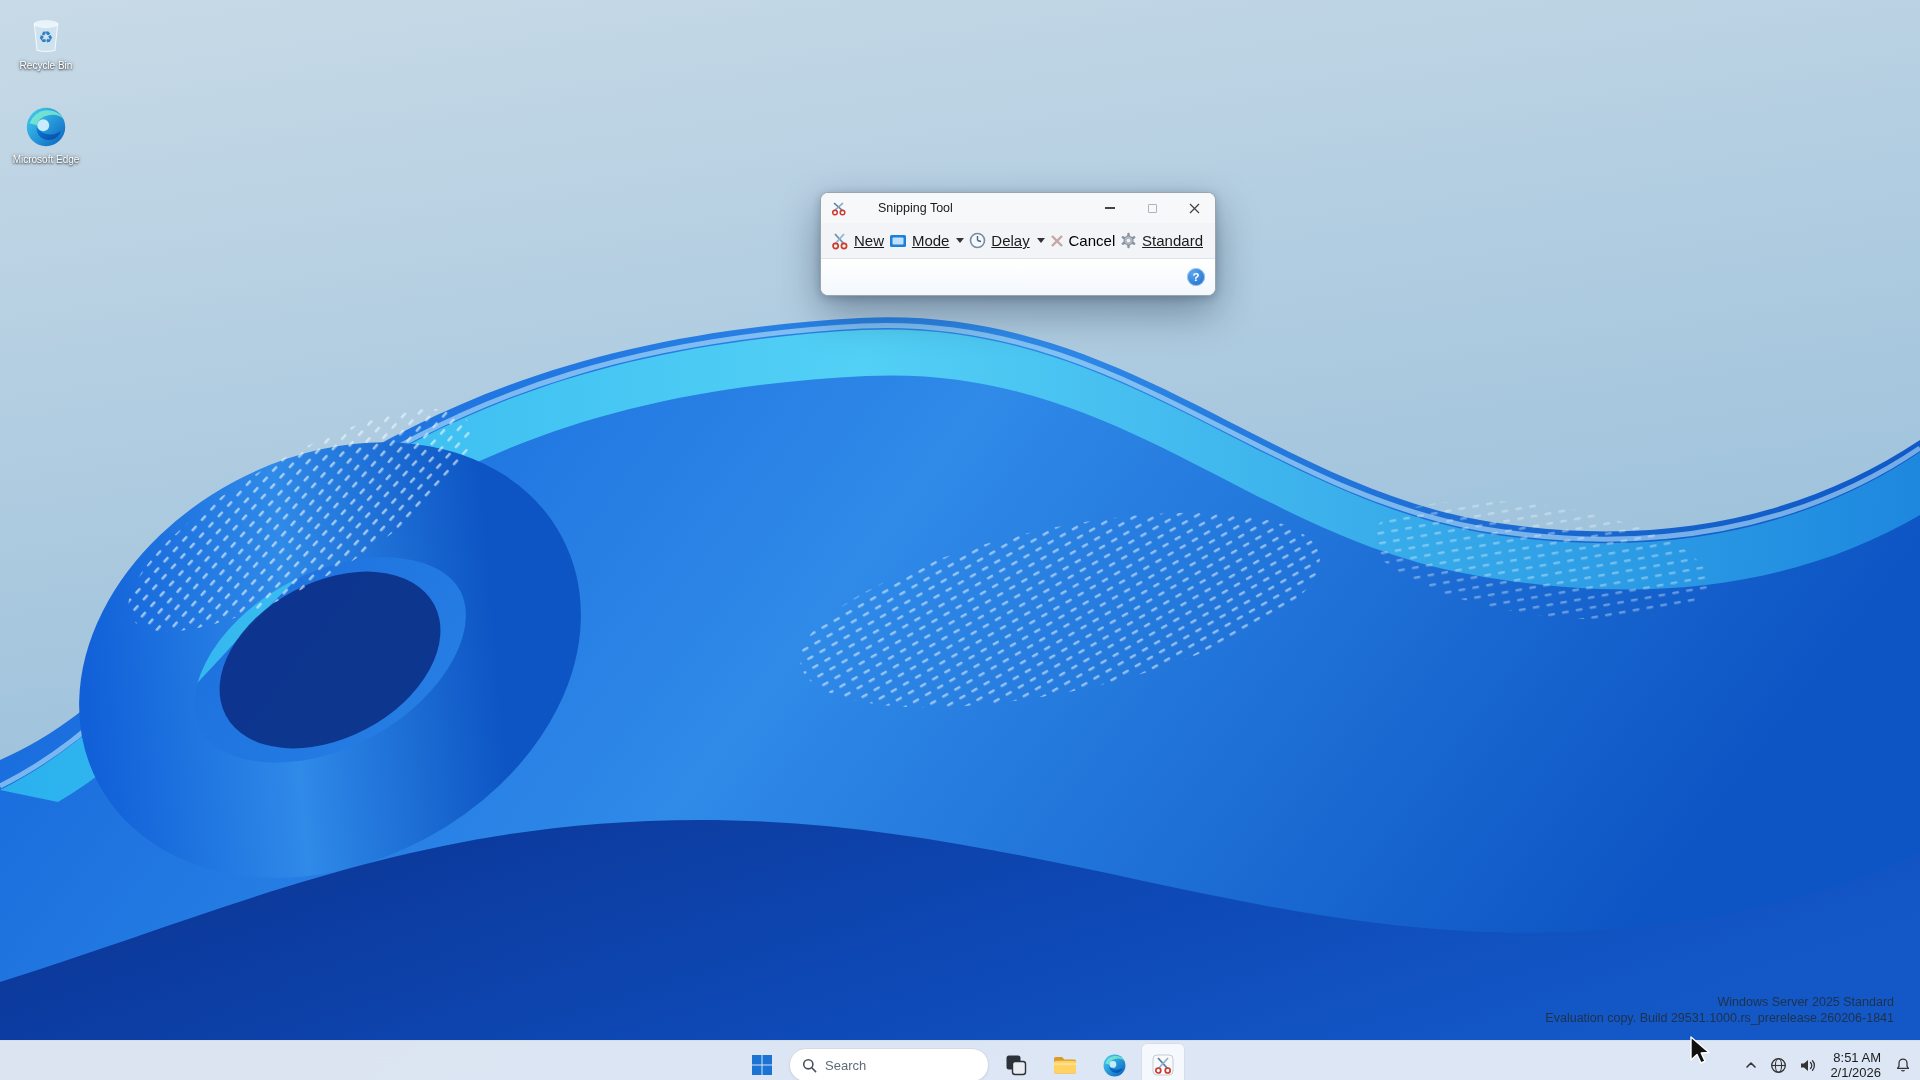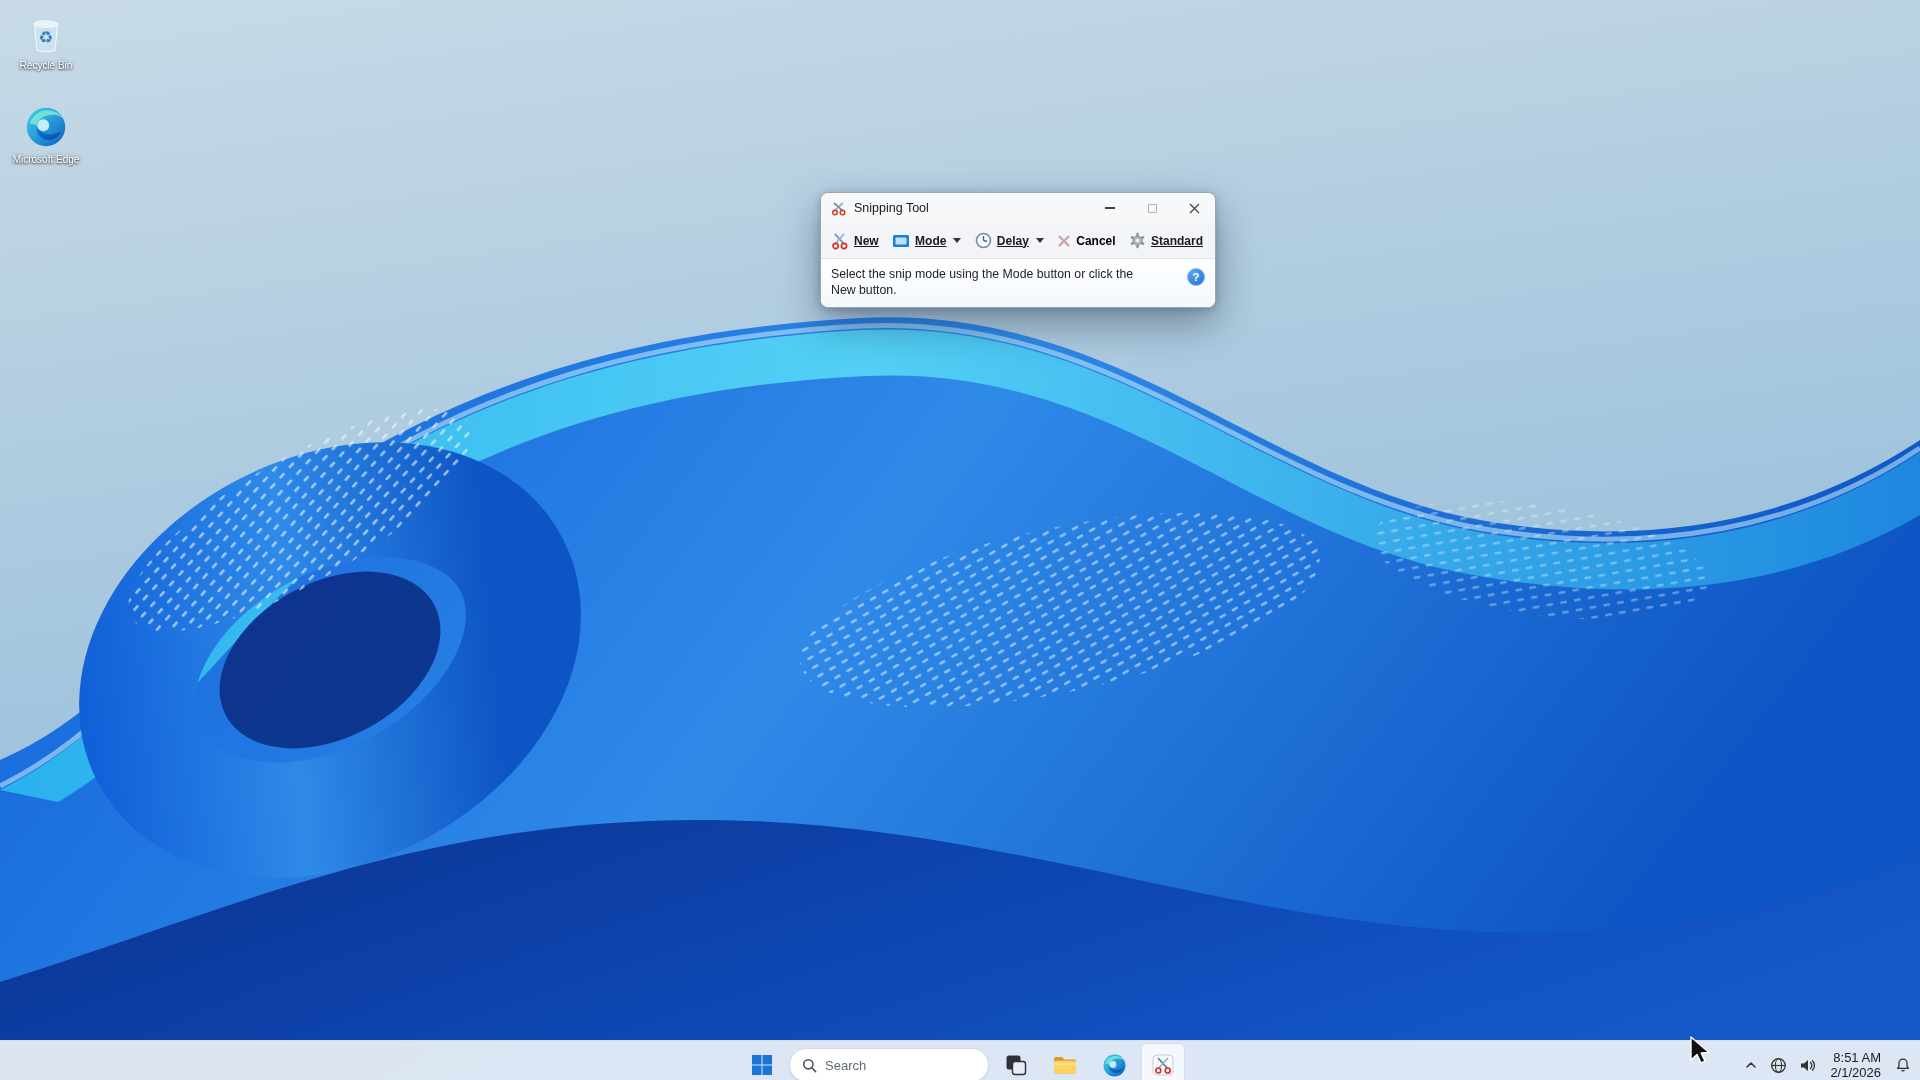--- a/index.html
+++ b/index.html
@@ -20,28 +20,28 @@
   
   .watermark { position:absolute; right:26px; bottom:54px; text-align:right;
                font-size:12.5px; line-height:16px; color:rgba(32,45,58,0.88); }
 
   
   .snip-window { position:absolute; left:820px; top:192px; width:396px;
                  background:#f2f4f7; border:1px solid #9aa4ad; border-radius:8px;
                  box-shadow:0 16px 40px rgba(10,25,50,.38), 0 2px 8px rgba(10,25,50,.22); overflow:hidden; }
   .titlebar { height:30px; display:flex; align-items:center; padding-left:10px; background:#f7f8fa; }
   .titlebar .app-ico { width:16px; height:16px; margin-right:7px; }
-  .titlebar .title { font-size:12.5px; color:#1a1a1a; flex:1; }
+  .titlebar .title { font-size:12.5px; color:#1a1a1a; flex:1;margin-left:24px; }
   .cap-btn { width:42px; height:30px; display:flex; align-items:center; justify-content:center; cursor:default; }
   .glyph-min { width:10px; height:1.4px; background:#444; }
   .glyph-max { width:9px; height:9px; border:1.3px solid #aeb3b8; border-radius:1px; }
 
   .toolbar { height:35px; display:flex; align-items:center; justify-content:space-between; padding:0 10px 0 8px; }
   .tool { display:flex; align-items:center; gap:5px; padding:3px 2px; cursor:default; }
-  .tool .t-label { font-size:12px; color:#1a1a1a; text-decoration:underline;font-weight:bold; }
+  .tool .t-label { font-size:15px; color:#1a1a1a; text-decoration:underline; }
   .tool.disabled .t-label { color:#000000; text-decoration:none; }
   .caret { width:0; height:0; border-left:4px solid transparent; border-right:4px solid transparent; border-top:5px solid #333; margin-left:2px; }
 
   .msg-panel { background:linear-gradient(#ffffff,#f3f8fd); border-top:1px solid #dde4ea;
                padding:7px 10px 9px 10px; display:flex; align-items:flex-start; }
   .msg-text { font-size:12.3px; color:#222; line-height:16px; width:330px; }
   .help-btn { width:18px; height:18px; border-radius:50%; background:radial-gradient(circle at 35% 30%, #5aa6ef, #1668c8);
               color:#fff; font-size:11.5px; font-weight:bold; display:flex; align-items:center; justify-content:center;
               margin-left:auto; margin-top:2px; box-shadow:0 0 0 1px rgba(255,255,255,.5) inset; cursor:default; }
 
@@ -152,20 +152,24 @@
         </defs>
         <circle cx="24" cy="24" r="21" fill="url(#edge1)"></circle>
         <path d="M6,20 A21,21 0 0 1 44,16 A17,14 0 0 0 14,22 Z" fill="#7ae9cf" opacity="0.85"></path>
         <path d="M14,24 A13,12 0 1 0 40,28 C34,34 20,34 14,24 Z" fill="url(#edge2)"></path>
         <circle cx="21" cy="22" r="6.5" fill="#d8f4ff" opacity="0.9"></circle>
       </svg>
     </div>
     <div class="lbl">Microsoft Edge</div>
   </div>
 
+  <div class="watermark">
+    <div>Windows Server 2025 Standard</div>
+    <div>Evaluation copy. Build 29531.1000.rs_prerelease.260206-1841</div>
+  </div>
 
   <div class="snip-window">
     <div class="titlebar">
       <svg class="app-ico" viewBox="0 0 16 16">
         <line x1="3" y1="3" x2="12" y2="11" stroke="#5a7d9e" stroke-width="1.6"></line>
         <line x1="12" y1="3" x2="3" y2="11" stroke="#7fa6c8" stroke-width="1.6"></line>
         <circle cx="4" cy="12.5" r="2.3" fill="none" stroke="#d03a2b" stroke-width="1.5"></circle>
         <circle cx="11.5" cy="12.5" r="2.3" fill="none" stroke="#d03a2b" stroke-width="1.5"></circle>
       </svg>
       <div class="title">Snipping Tool</div>
@@ -229,21 +233,20 @@
             <rect x="8.6" y="1" width="2.8" height="18" rx="1" transform="rotate(120 10 10)"></rect>
           </g>
           <circle cx="10" cy="10" r="5.4" fill="#aeb6c0" stroke="#7d8894" stroke-width="1"></circle>
           <circle cx="10" cy="10" r="2.2" fill="#f2f4f7"></circle>
         </svg>
         <span class="t-label">Standard</span>
       </div>
     </div>
 
     <div class="msg-panel">
-      <div class="msg-text">Select the snip mode using the Mode button or click the New button.</div>
       <div class="help-btn">
         <span>?</span>
       </div>
     </div>
   </div>
 
   <div class="taskbar">
     <div class="tb-center">
 
       <div class="tb-btn">

